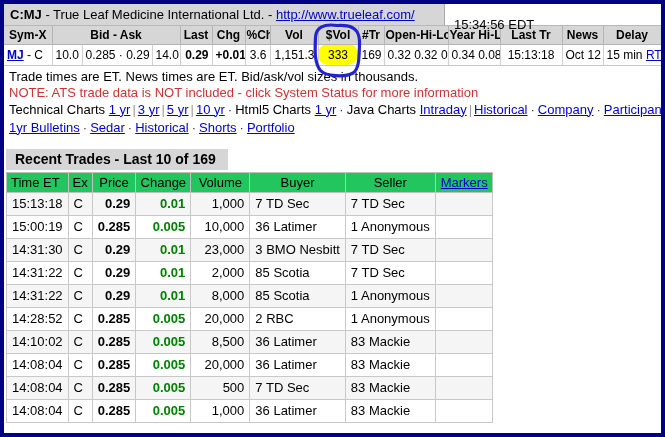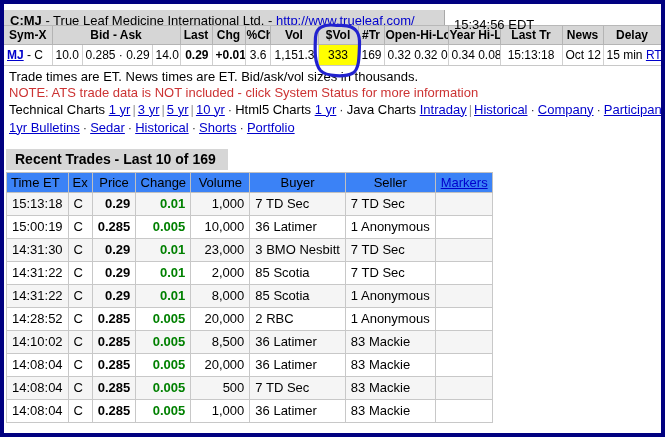--- a/index.html
+++ b/index.html
@@ -7,59 +7,59 @@
   .page {
     position: relative; width: 665px; height: 437px;
     border: 4px solid #000080; background: #fff; overflow: hidden;
   }
   a { color: #0000cc; text-decoration: underline; cursor: pointer; }
 
   
   .titlebar { display: flex; height: 22px; border-bottom: 1px solid #b8b8b8; font-size: 13px; }
   .title-left {
     flex: 0 0 441px; background: #d6d6d6; border-right: 1px solid #a8a8a8;
-    padding: 3px 0 0 6px; white-space: nowrap; overflow: hidden; color: #000; margin-top: 6px;
+    padding: 3px 0 0 6px; white-space: nowrap; overflow: hidden; color: #000;
   }
   .title-left .sym { font-weight: bold; }
   .title-time { flex: 1; background: #fff; padding: 13px 0 0 9px; color: #000; }
 
   
   table.quote { width: 657px; border-collapse: collapse; table-layout: fixed; font-size: 12px; }
   table.quote th {
     background: #d6d6d6; font-weight: bold; height: 18px; text-align: center;
     border-right: 1px solid #b4b4b4; border-bottom: 1px solid #b4b4b4;
     white-space: nowrap; overflow: hidden; padding: 0 1px;
   }
   table.quote td {
     height: 21px; border-right: 1px solid #d0d0d0; border-bottom: 1px solid #c8c8c8;
     white-space: nowrap; overflow: hidden; padding: 0 3px; color: #000;
   }
   .ar { text-align: right; } .ac { text-align: center; } .al { text-align: left; }
   .bold { font-weight: bold; }
   .green { color: #008000; }
-  .ylw { background: #ffff00; }
+  .ylw { background: #ffff00; border-radius: 10px; }
 
   
   .note { font-size: 13px; margin: 3px 0 1px 5px; color: #000; }
   .note-red { font-size: 13px; margin: 1px 0 2px 5px; color: #cc3333; }
 
   
   .nav { font-size: 13px; margin: 2px 0 0 5px; line-height: 16px; white-space: nowrap; }
   .arrow { color: #ee1111; font-weight: bold; margin-right: 4px; }
   .sep { color: #333; margin: 0 3px; }
   .pipe { color: #999; margin: 0 2px; }
 
   
   .caption {
     display: inline-block; margin: 13px 0 2px 2px; padding: 2px 12px 3px 9px;
     background: #d6d6d6; font-size: 14px; font-weight: bold; color: #000;
   }
   table.trades { border-collapse: collapse; table-layout: fixed; margin-left: 2px; font-size: 13px; }
   table.trades th {
-    background: #3b82f6; font-weight: normal; color: #000; height: 20px;
+    background: #22c55e; font-weight: normal; color: #000; height: 20px;
     border: 1px solid #c0c0c0; padding: 0 4px; white-space: nowrap; overflow: hidden;
   }
   table.trades td {
     height: 23px; border: 1px solid #c8c8c8; padding: 0 5px;
     white-space: nowrap; overflow: hidden; background: #fff;
   }
   table.trades tr:nth-child(even) td { background: #f5f5f5; }
 
   
   .annot { position: absolute; left: 306px; top: 18px; pointer-events: none; }

